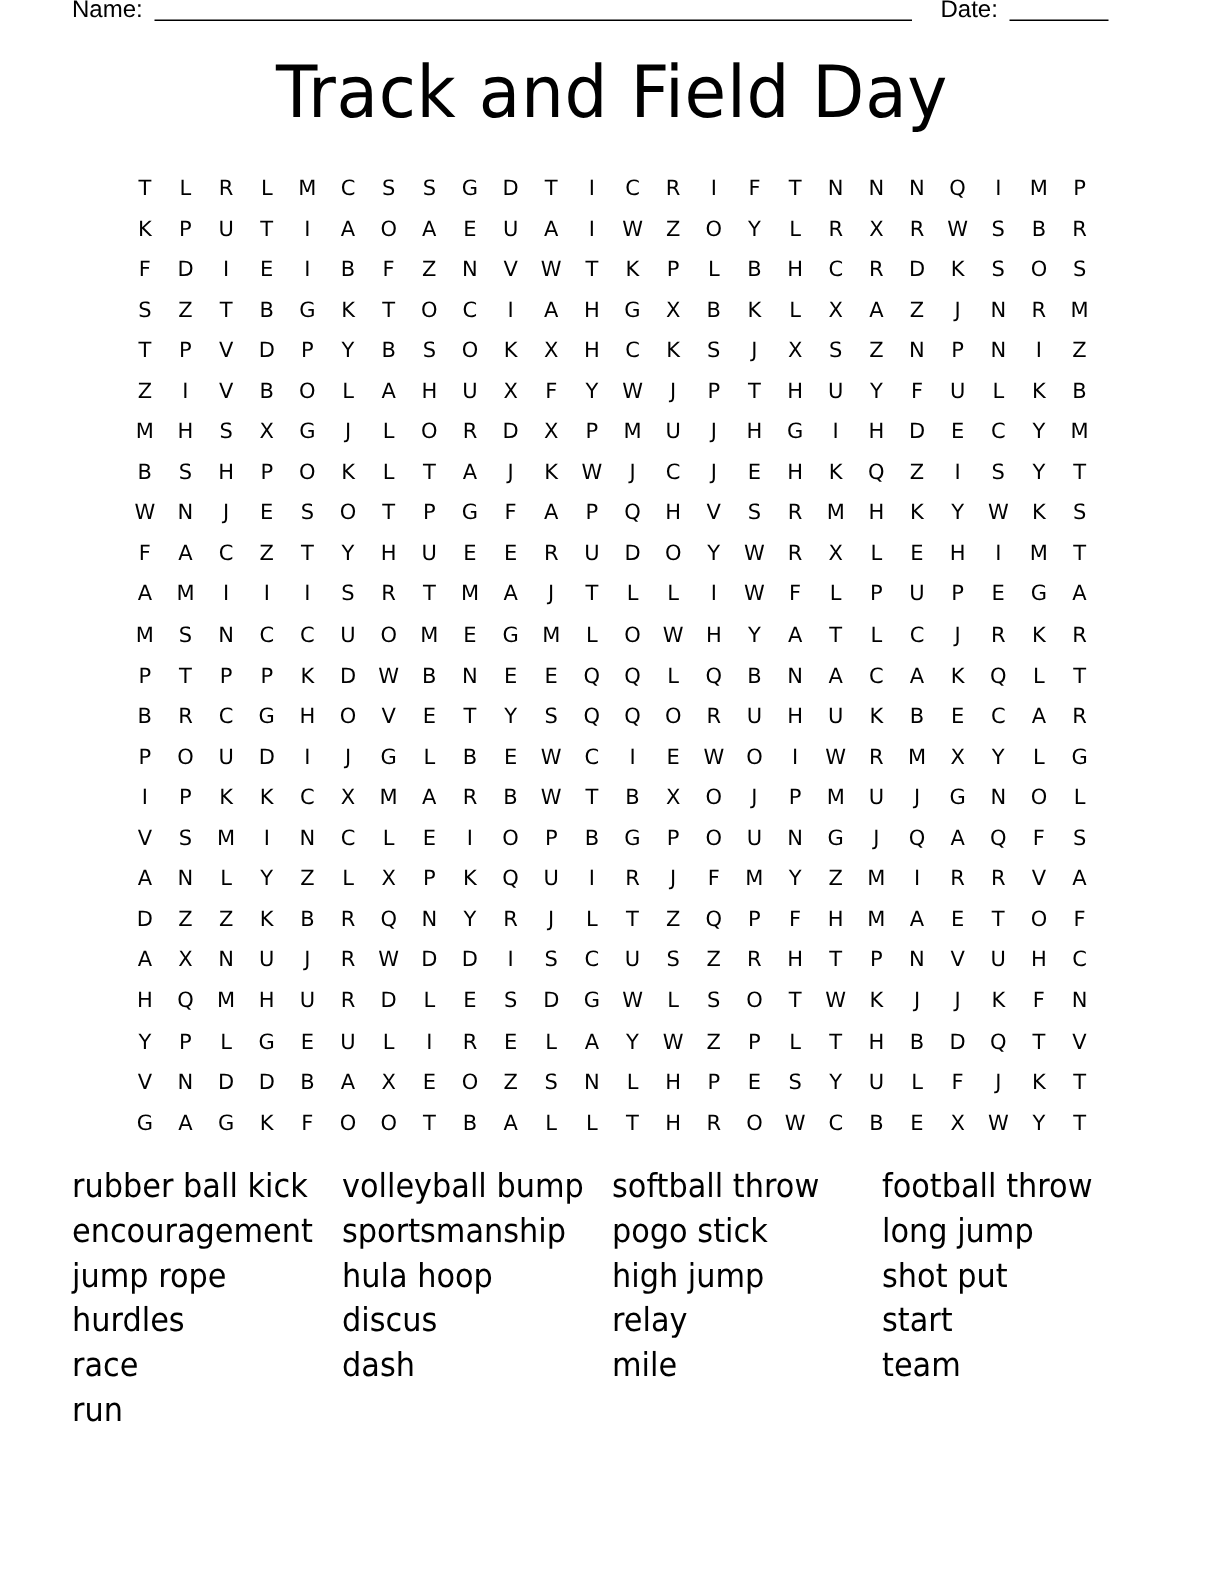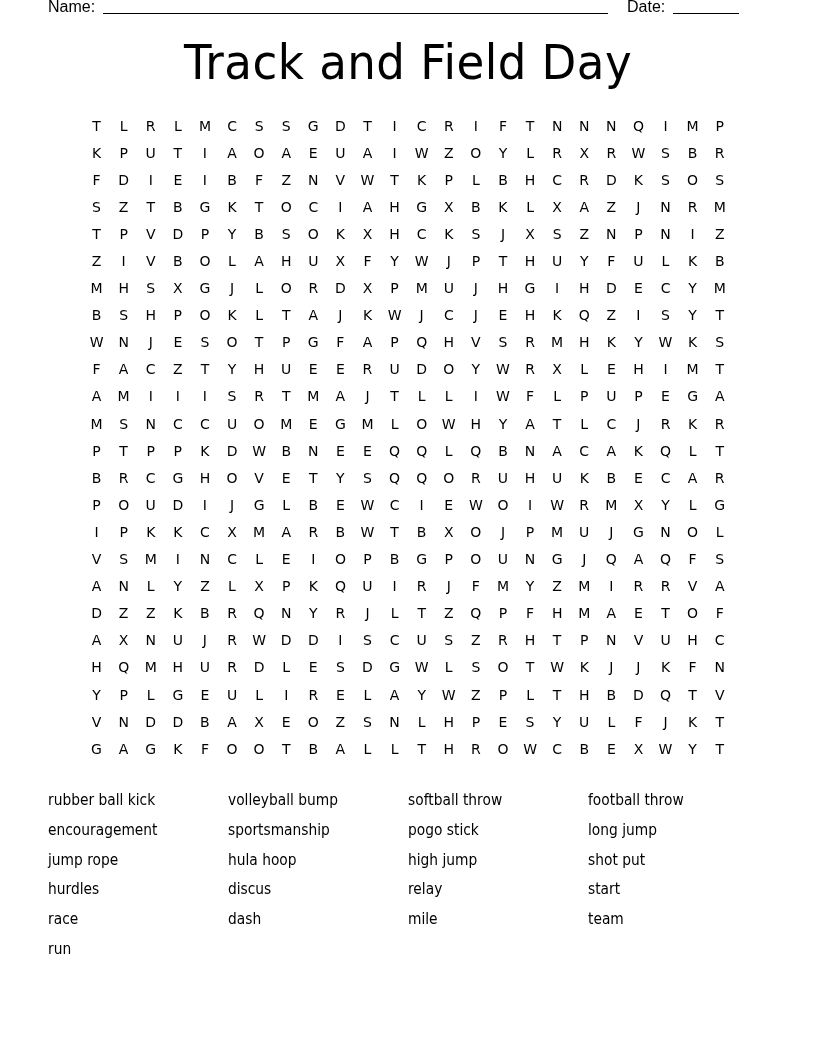--- a/index.html
+++ b/index.html
@@ -5,21 +5,21 @@
   html, body { margin: 0; padding: 0; background: #ffffff; }
   body { width: 816px; height: 1056px; position: relative; overflow: hidden; color: #000; }
   .header { position: absolute; top: -2px; left: 48px; width: 700px; height: 22px; font-family: "Liberation Sans", sans-serif; font-size: 16px; }
   .name-label { position: absolute; left: 0; top: 0; }
   .name-line { position: absolute; left: 55px; top: 15px; width: 505px; border-bottom: 1px solid #000; }
   .date-label { position: absolute; left: 579px; top: 0; }
   .date-line { position: absolute; left: 625px; top: 15px; width: 66px; border-bottom: 1px solid #000; }
   .title { position: absolute; top: 34px; left: 0; width: 816px; text-align: center; font-family: "DejaVu Sans", sans-serif; font-size: 48px; letter-spacing: 0.5px; transform: scaleX(0.94); }
   .grid { position: absolute; left: 83px; top: 112px; display: grid; grid-template-columns: repeat(24, 27.1px); grid-auto-rows: 27.1px; }
   .cell { font-family: "DejaVu Sans", sans-serif; font-size: 14px; display: flex; align-items: center; justify-content: center; }
-  .words { position: absolute; left: 48px; top: 779px; display: grid; grid-template-columns: 180px 180px 180px 180px; grid-auto-rows: 29.8px; font-family: "DejaVu Sans", sans-serif; font-size: 15px; margin-top: 12px; }
+  .words { position: absolute; left: 48px; top: 779px; display: grid; grid-template-columns: 180px 180px 180px 180px; grid-auto-rows: 29.8px; font-family: "DejaVu Sans", sans-serif; font-size: 22px; }
   .word { white-space: nowrap; transform: scaleX(0.92); transform-origin: left center; }
 </style>
 </head>
 <body>
 
 <div class="header">
   <span class="name-label">Name:</span>
   <span class="name-line"></span>
   <span class="date-label">Date:</span>
   <span class="date-line"></span>

